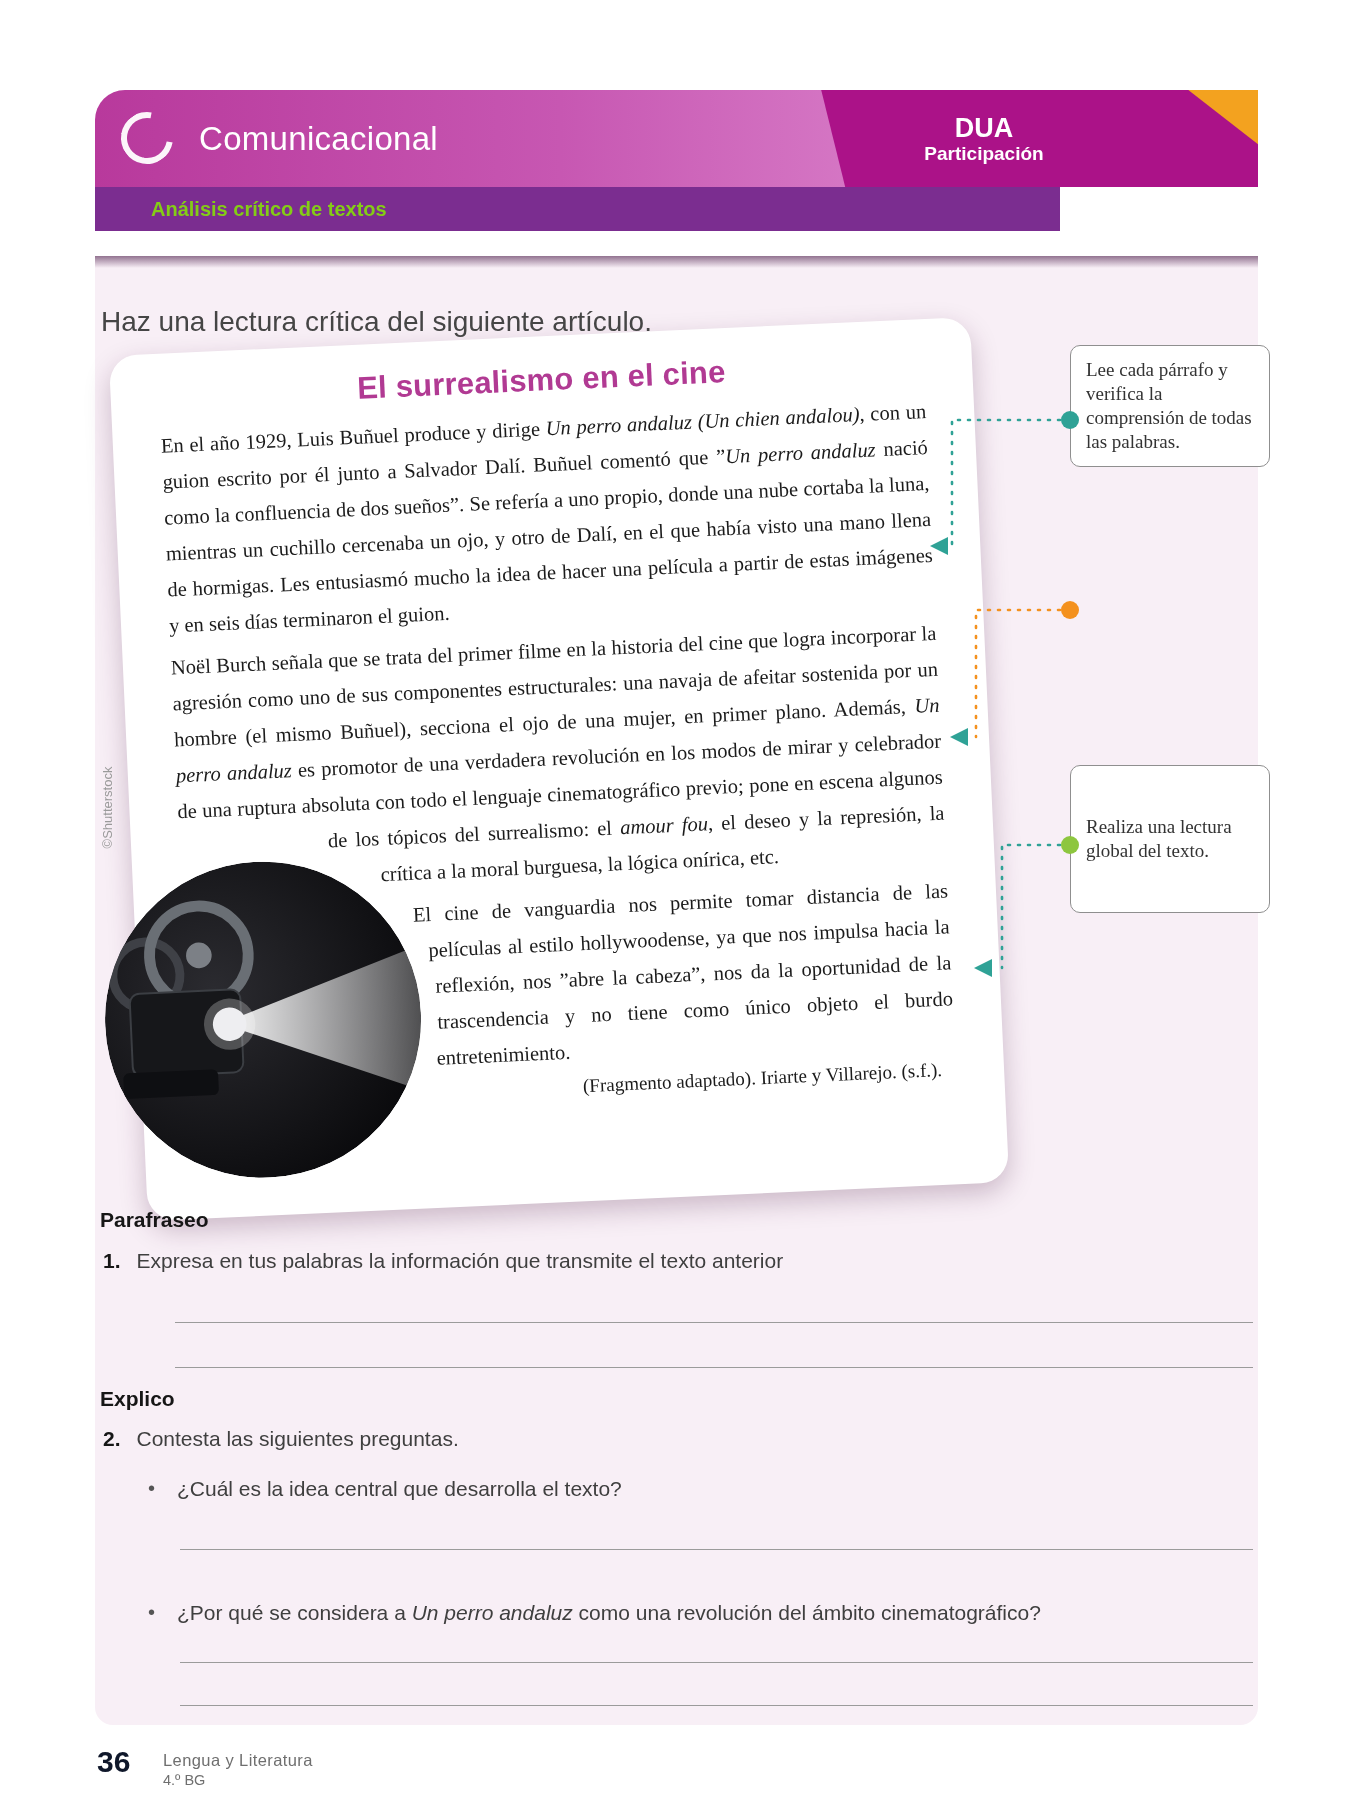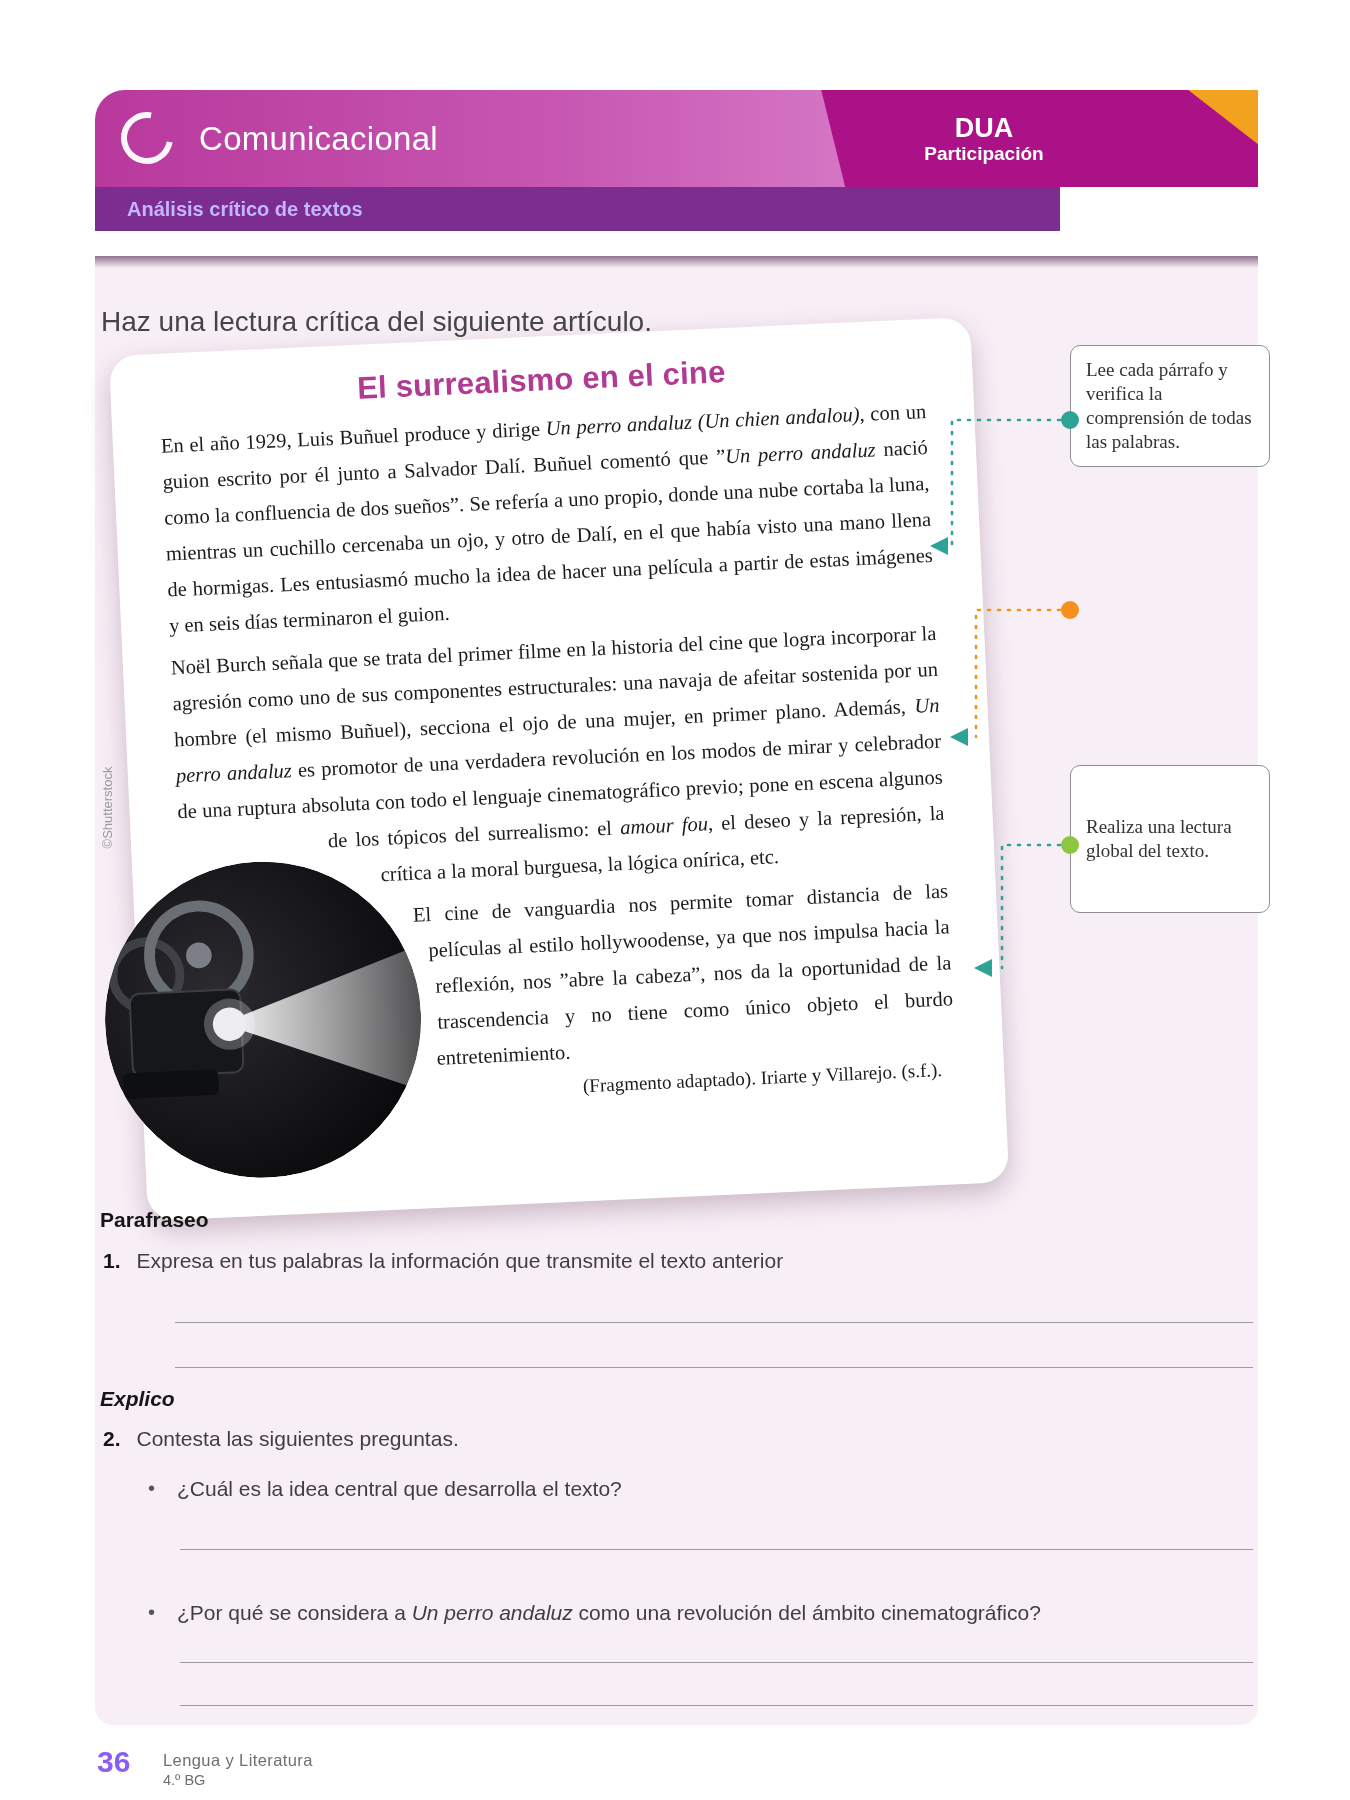--- a/index.html
+++ b/index.html
@@ -16,21 +16,21 @@
                   color:#fff; font-size:33px; font-weight:normal; letter-spacing:.3px; }
   .dua-box { position:absolute; right:0; top:0; height:100%; width:480px; background:#ab1288;
              clip-path:polygon(9% 0, 100% 0, 100% 100%, 14% 100%);
              display:flex; flex-direction:column; justify-content:center; align-items:center;
              padding-right:68px; color:#fff; }
   .dua-title { font-size:27px; font-weight:bold; line-height:30px; }
   .dua-sub { font-size:19px; font-weight:bold; line-height:22px; }
   .corner-orange { position:absolute; right:0; top:0; width:82px; height:97px; background:#f3a21f;
                    clip-path:polygon(15% 0, 100% 0, 100% 56%); }
   .subbanner { position:absolute; left:95px; top:187px; width:965px; height:44px; background:#7b2d90;
-               color:#c4b5fd; font-size:20px; font-weight:bold; line-height:44px; padding-left:32px; }
+               color:#84cc16; font-size:20px; font-weight:bold; line-height:44px; padding-left:56px; }
 
   
   .panel { position:absolute; left:95px; top:256px; width:1163px; height:1469px;
            background:#f8eff6; border-radius:0 0 18px 18px; }
   .panel::before { content:""; position:absolute; left:0; top:0; width:100%; height:12px;
                    background:linear-gradient(180deg, rgba(62,12,60,.55), rgba(62,12,60,0)); }
   .intro { position:absolute; left:101px; top:286px; font-size:28px; color:#454545; z-index:2;margin-top:20px; }
 
   
   .card { position:absolute; left:128px; top:336px; width:862px; height:866px; background:#fff;
@@ -60,21 +60,21 @@
 
   
   .act-heading { position:absolute; font-size:21px; font-weight:bold; color:#161616; z-index:5; }
   .act-item { position:absolute; display:flex; gap:16px; font-size:21px; color:#3f3f3f; z-index:5; }
   .act-num { font-weight:bold; color:#161616; }
   .q { position:absolute; display:flex; gap:22px; font-size:21px; color:#3f3f3f; z-index:5; }
   .bullet { font-size:20px; color:#555; }
   .wline { position:absolute; border-top:1.5px solid #9b9b9b; z-index:5; }
 
   
-  .page-num { position:absolute; left:97px; top:1745px; font-size:30px; font-weight:bold; color:#8b5cf6; }
+  .page-num { position:absolute; left:97px; top:1745px; font-size:30px; font-weight:bold; color:#0f172a; }
   .footer-sub { position:absolute; left:163px; top:1751px; color:#6f6f6f; }
   .footer-sub .l1 { font-size:16.5px; letter-spacing:.4px; }
   .footer-sub .l2 { font-size:14.5px; margin-top:2px; }
 </style>
 </head>
 <body>
 
 <div class="page">
 
   <div class="banner">
@@ -146,21 +146,21 @@
   </svg>
 
   <div class="act-heading" style="left:100px; top:1208px;">Parafraseo</div>
   <div class="act-item" style="left:103px; top:1249px;">
     <span class="act-num">1.</span>
     <span>Expresa en tus palabras la información que transmite el texto anterior</span>
   </div>
   <div class="wline" style="left:175px; top:1322px; width:1078px;"></div>
   <div class="wline" style="left:175px; top:1367px; width:1078px;"></div>
 
-  <div class="act-heading" style="left:100px; top:1387px;font-style:italic;">Explico</div>
+  <div class="act-heading" style="left:100px; top:1387px;">Explico</div>
   <div class="act-item" style="left:103px; top:1427px;">
     <span class="act-num">2.</span>
     <span>Contesta las siguientes preguntas.</span>
   </div>
 
   <div class="q" style="left:148px; top:1477px;">
     <span class="bullet">•</span>
     <span><span>¿Cuál es la idea central que desarrolla el texto?</span></span>
   </div>
   <div class="wline" style="left:180px; top:1549px; width:1073px;"></div>

